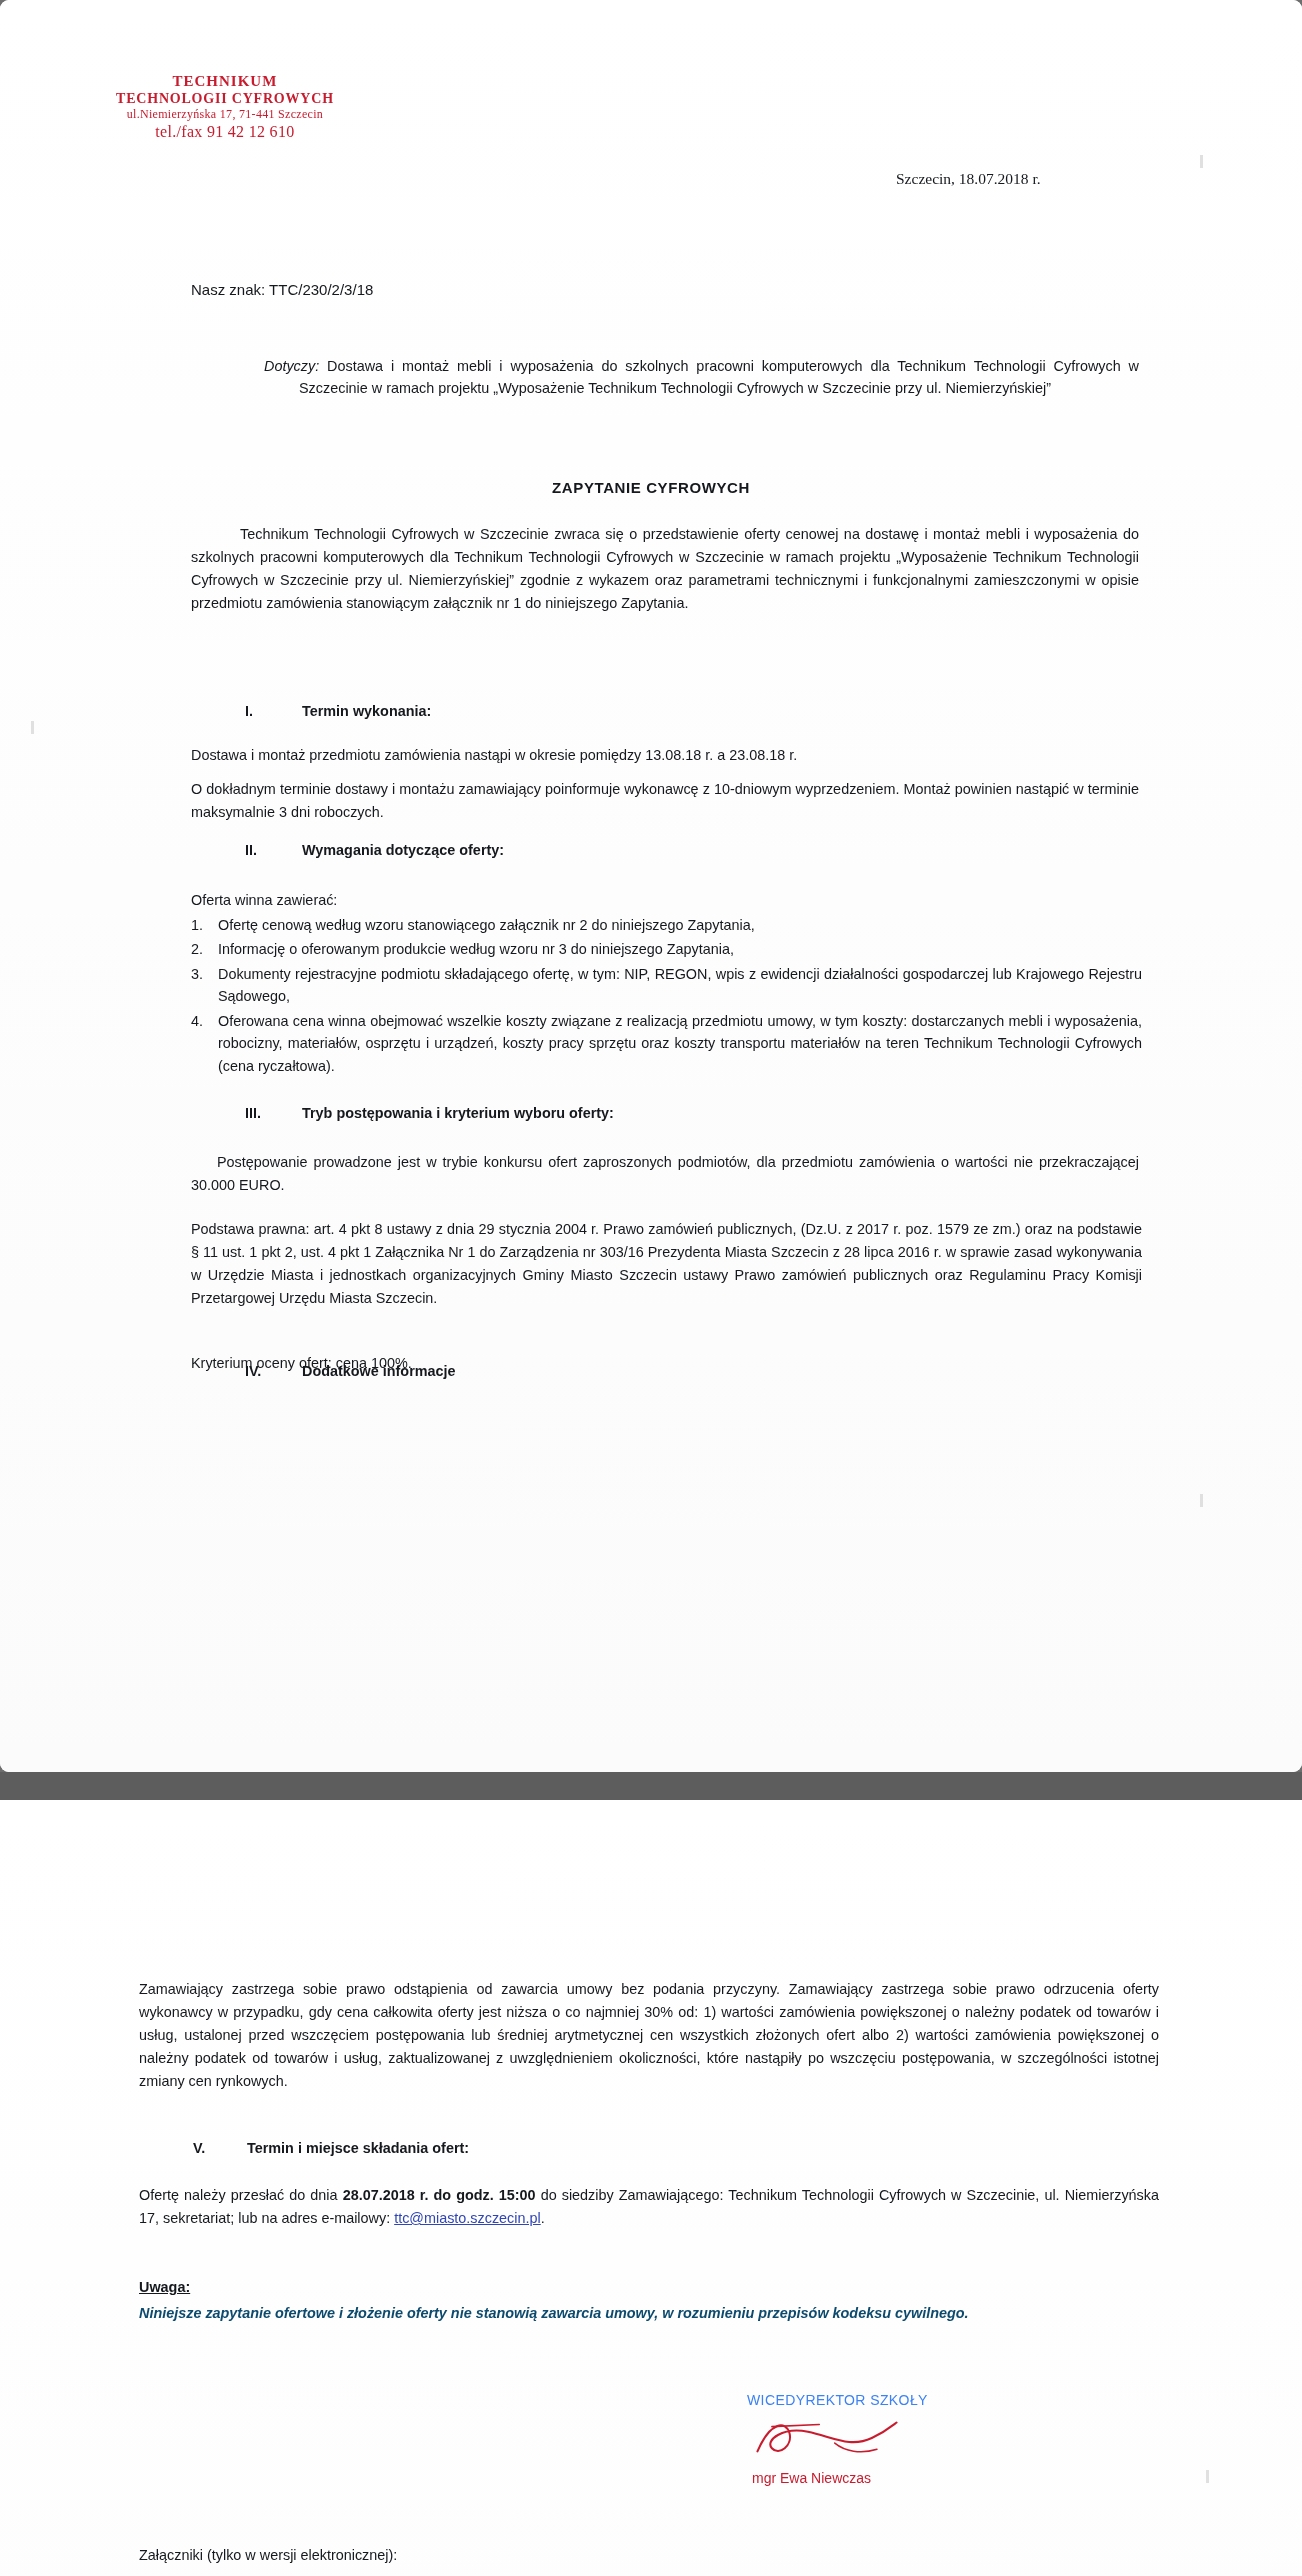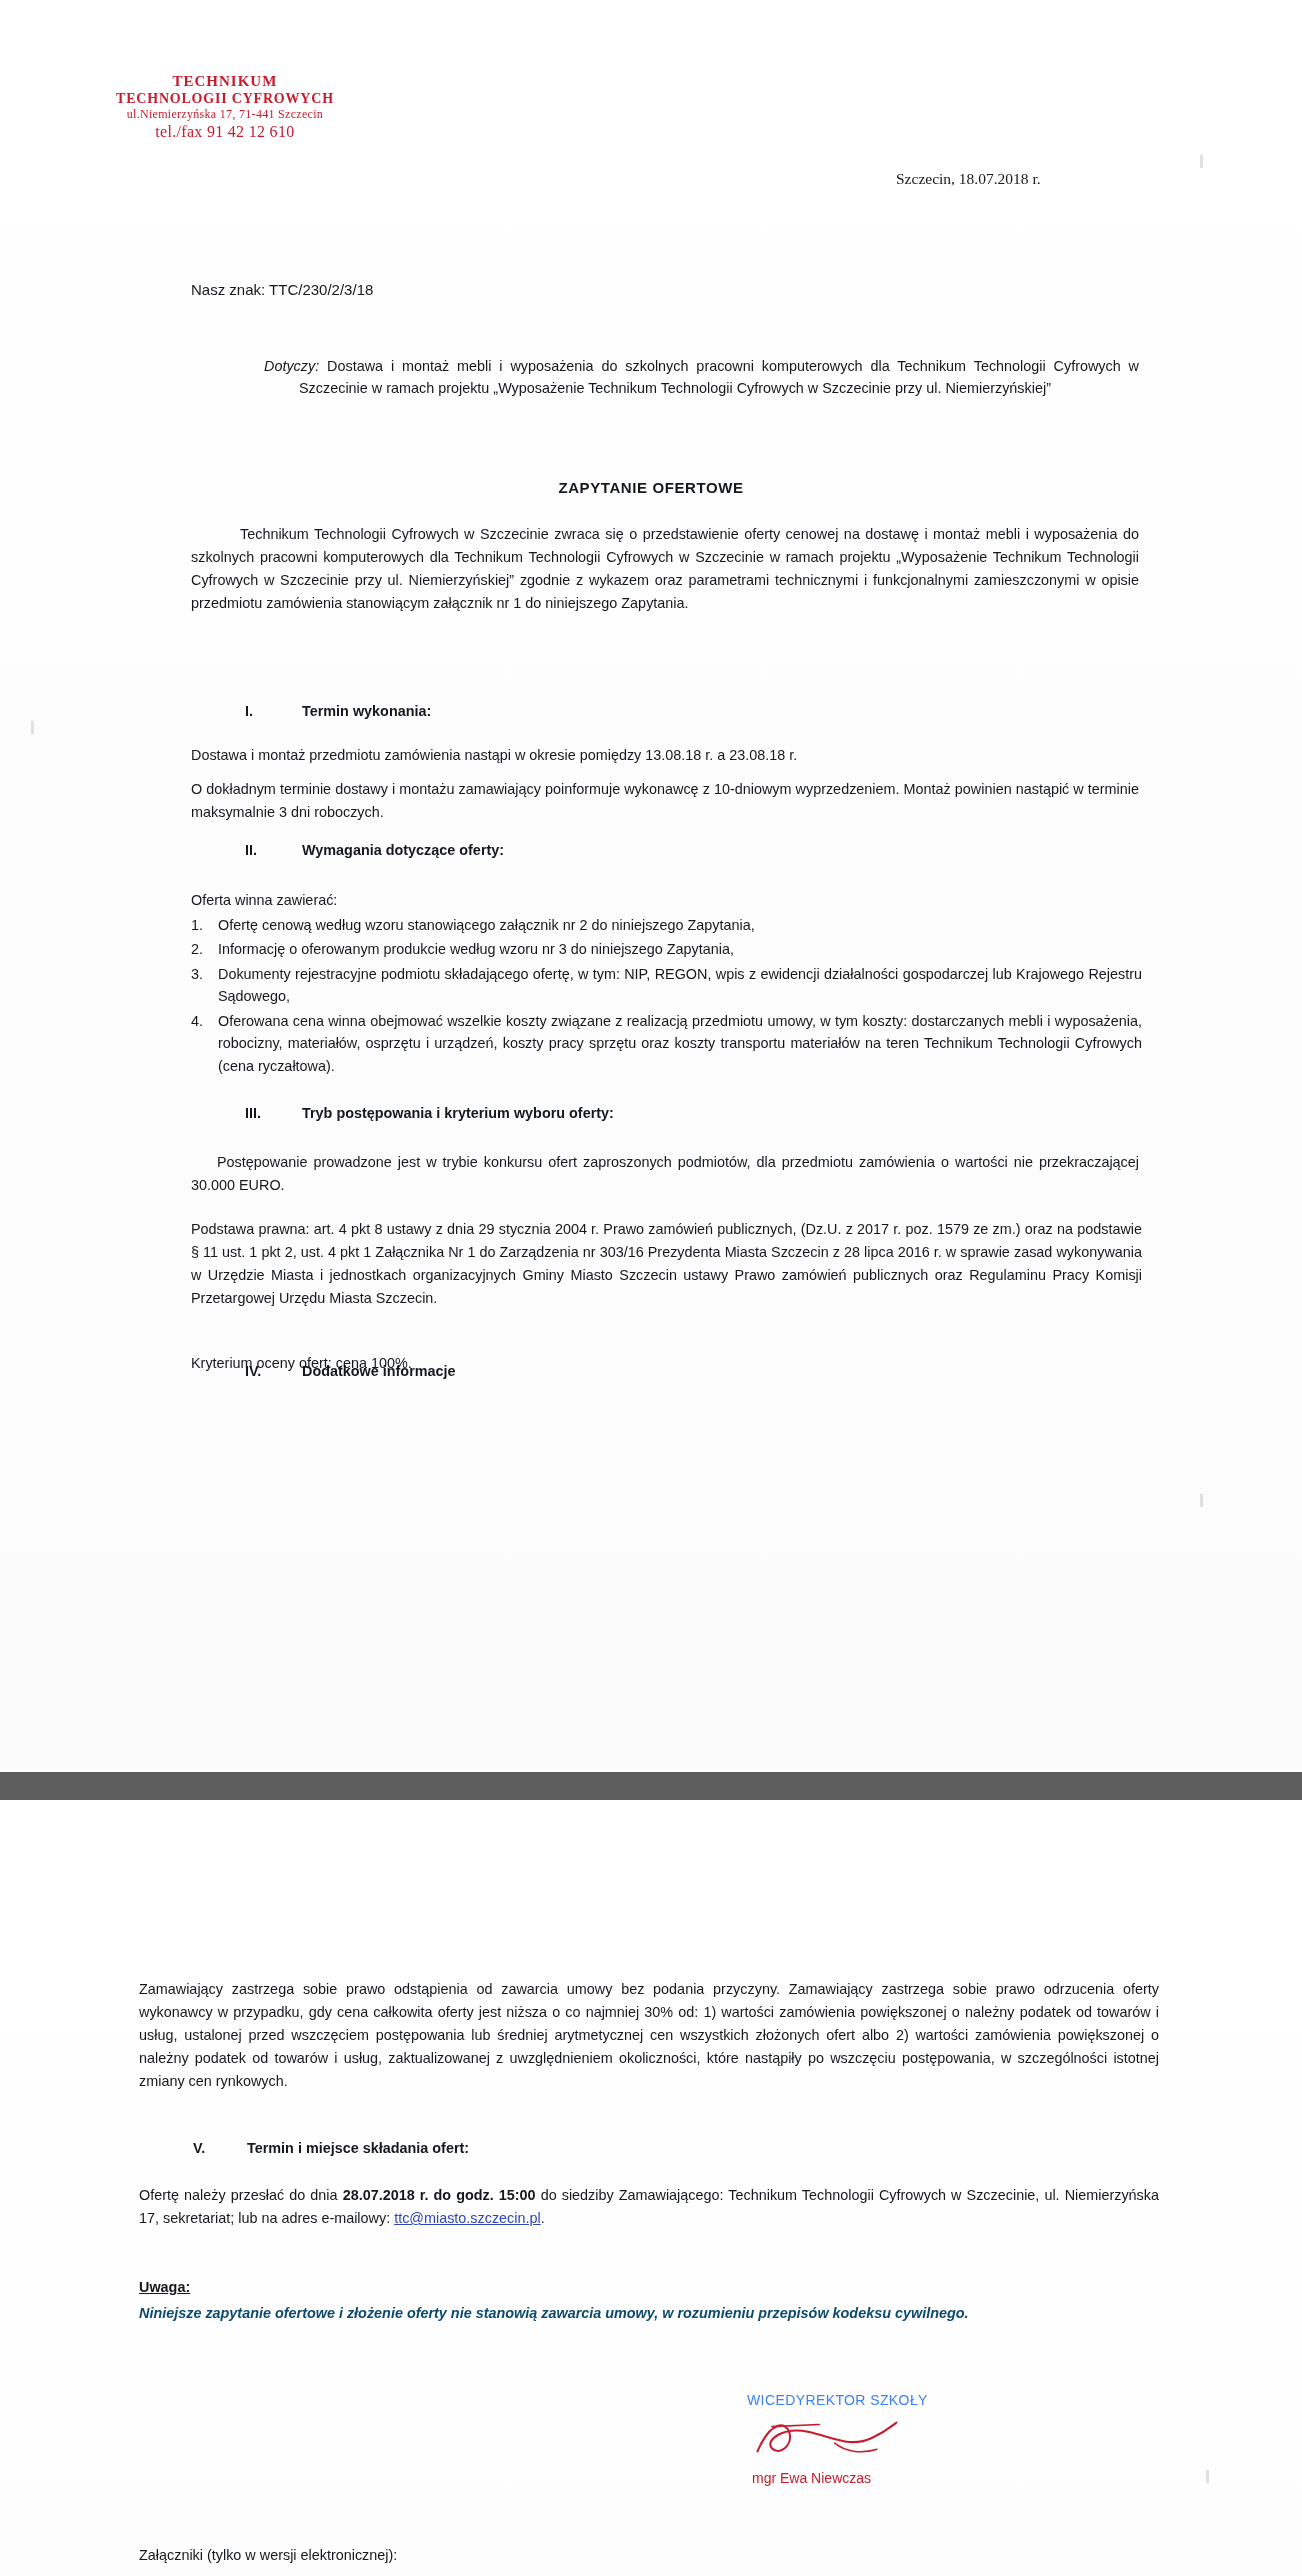--- a/index.html
+++ b/index.html
@@ -14,20 +14,21 @@
   .page {
     position: relative;
     width: 1302px;
     background: #ffffff;
     box-sizing: border-box;
     overflow: hidden;
   }
   .page-1 {
     height: 1772px;
     padding: 8px;
+    border-radius: 9px;
   }
   .page-gap {
     height: 28px;
     background: #5d5d5d;
     width: 1302px;
   }
   .page-2 {
     height: 1813px;
   }
   
@@ -306,21 +307,21 @@
 
   <div class="ref-no">Nasz znak: TTC/230/2/3/18</div>
 
   <div class="subject">
     <span class="subject-indent">
       <span class="lead">Dotyczy:</span>
       <span>Dostawa i montaż mebli i wyposażenia do szkolnych pracowni komputerowych dla Technikum Technologii Cyfrowych w Szczecinie w ramach projektu  „Wyposażenie Technikum Technologii Cyfrowych w Szczecinie przy ul. Niemierzyńskiej”</span>
     </span>
   </div>
 
-  <div class="doc-title">ZAPYTANIE OFERTOWE</div>
+  <div class="doc-title">ZAPYTANIE CYFROWYCH</div>
 
   <div class="para intro">Technikum Technologii Cyfrowych w Szczecinie zwraca się o przedstawienie oferty cenowej na dostawę i montaż mebli i wyposażenia do szkolnych pracowni komputerowych dla Technikum Technologii Cyfrowych w Szczecinie w ramach projektu „Wyposażenie Technikum Technologii Cyfrowych w Szczecinie przy ul. Niemierzyńskiej” zgodnie z wykazem oraz parametrami technicznymi i funkcjonalnymi zamieszczonymi w opisie przedmiotu zamówienia stanowiącym załącznik nr 1 do niniejszego Zapytania.</div>
 
   <div class="section-head s1">
     <span class="num">I.</span><span>Termin wykonania:</span>
   </div>
   <div class="para b1">Dostawa i montaż przedmiotu zamówienia nastąpi w okresie pomiędzy 13.08.18 r. a 23.08.18 r.</div>
   <div class="para b1b">O dokładnym terminie dostawy i montażu zamawiający poinformuje wykonawcę z 10-dniowym wyprzedzeniem. Montaż powinien nastąpić w terminie maksymalnie 3 dni roboczych.</div>
 
   <div class="section-head s2">

